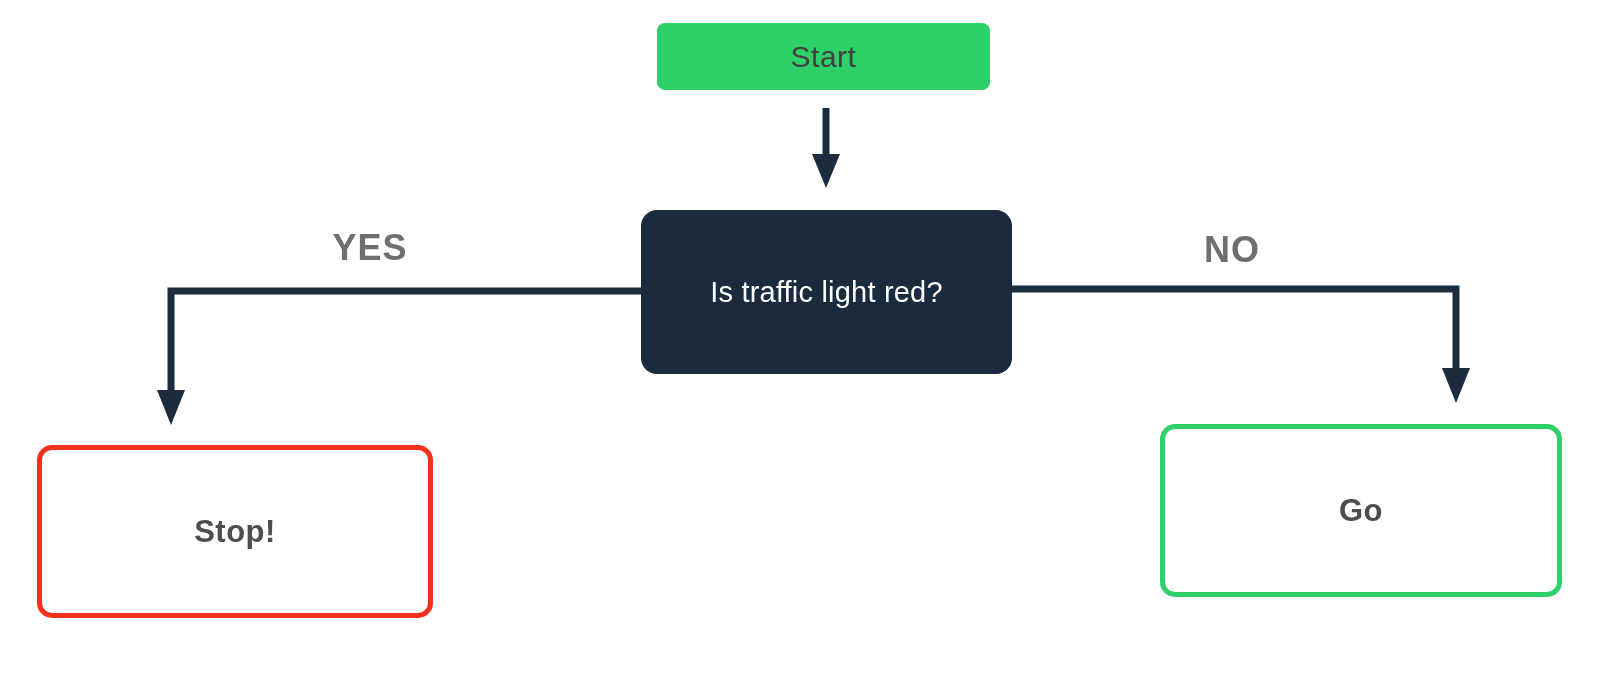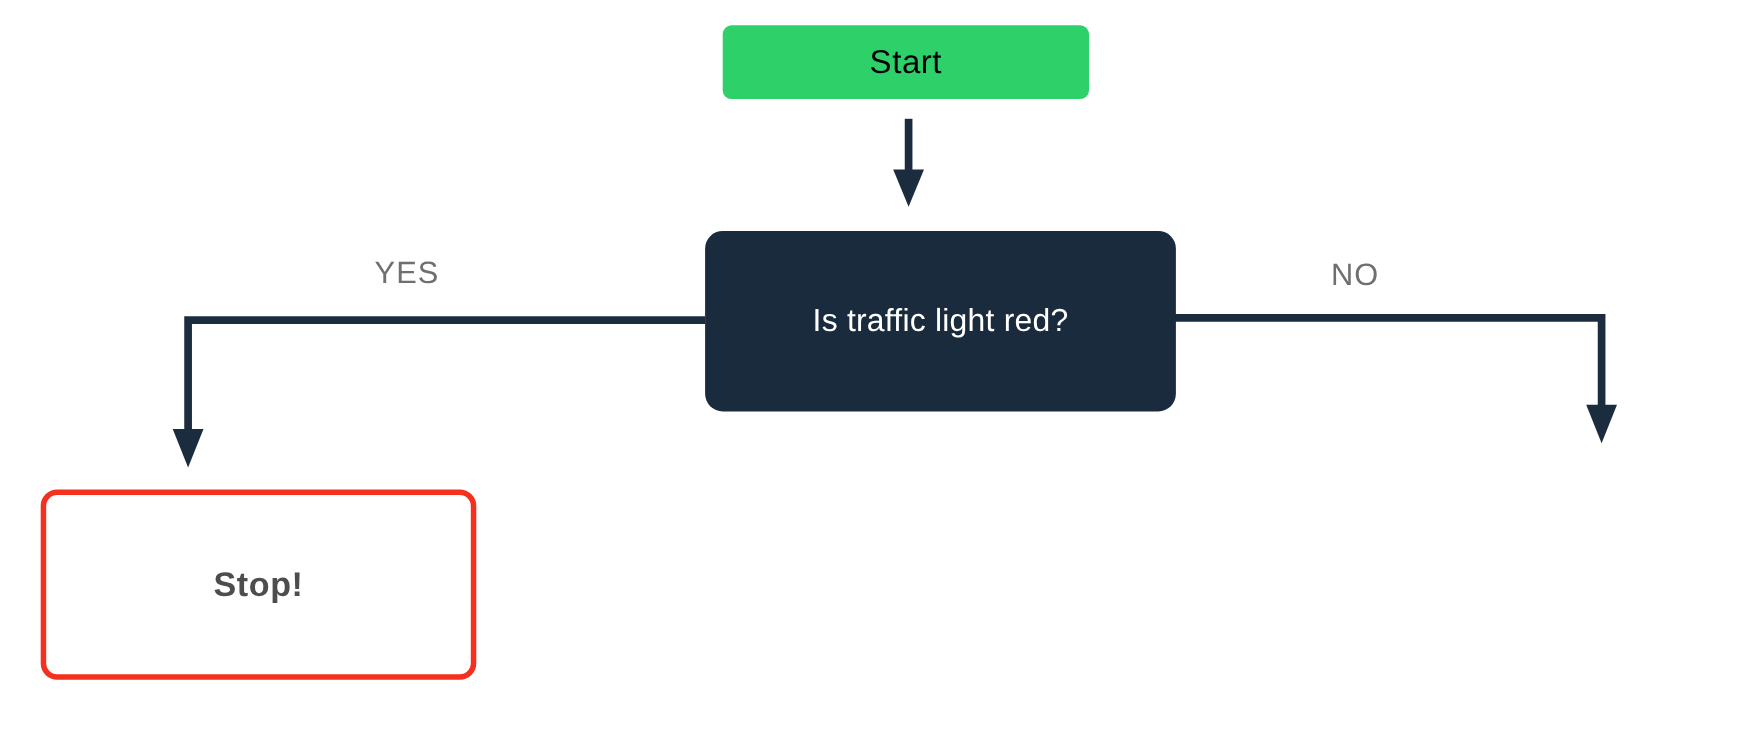--- a/index.html
+++ b/index.html
@@ -48,21 +48,21 @@
     border-radius: 8px;
   }
   .node-start .node-label {
     font-size: 30px;
     font-weight: 400;
     letter-spacing: 0.5px;
   }
   .node-decision {
     left: 641px;
     top: 210px;
-    width: 428px;
+    width: 371px;
     height: 164px;
     border-radius: 16px;
   }
   .node-decision .node-label {
     font-size: 29px;
     font-weight: 400;
     letter-spacing: 0.2px;
   }
   .node-stop {
     left: 37px;
@@ -81,22 +81,22 @@
     border: 5px solid;
   }
   .bold-label {
     font-size: 31px;
     font-weight: 700;
     letter-spacing: 0.5px;
   }
   .edge-label {
     position: absolute;
     transform: translate(-50%, -50%);
-    font-size: 28px;
-    font-weight: 400;
+    font-size: 36px;
+    font-weight: 700;
     letter-spacing: 1px;
     white-space: nowrap;
   }
   .edge-label.yes { left: 370px; top: 248px; }
   .edge-label.no  { left: 1232px; top: 250px; }
 </style>
 </head>
 <body>
 
 <div id="canvas">
@@ -110,29 +110,32 @@
       <path d="M641,291 L171,291 L171,392" style="stroke: rgb(27, 44, 63);"></path>
       <polygon points="157,390 185,390 171,425" style="fill: rgb(27, 44, 63);"></polygon>
     </g>
     <g>
       <path d="M1011,289 L1456,289 L1456,370" style="stroke: rgb(27, 44, 63);"></path>
       <polygon points="1442,368 1470,368 1456,403" style="fill: rgb(27, 44, 63);"></polygon>
     </g>
   </svg>
 
   <div class="node node-start" style="background-color: rgb(46, 208, 106);">
-    <span class="node-label" style="color: #000000;">Start</span>
+    <span class="node-label" style="color: #404040;">Start</span>
   </div>
 
   <div class="node node-decision" style="background-color: rgb(26, 43, 62);">
     <span class="node-label" style="color: rgb(255, 255, 255);">Is traffic light red?</span>
   </div>
 
   <div class="edge-label yes" style="color: rgb(111, 111, 111);">YES</div>
 
   <div class="edge-label no" style="color: rgb(111, 111, 111);">NO</div>
 
   <div class="node node-stop" style="border-color: rgb(244, 48, 30); text-align: right;">
     <span class="node-label bold-label" style="color: rgb(77, 77, 77);">Stop!</span>
   </div>
 
+  <div class="node node-go" style="border-color: rgb(46, 208, 106);">
+    <span class="node-label bold-label" style="color: rgb(77, 77, 77);">Go</span>
+  </div>
 
 </div>
 
 </body></html>

